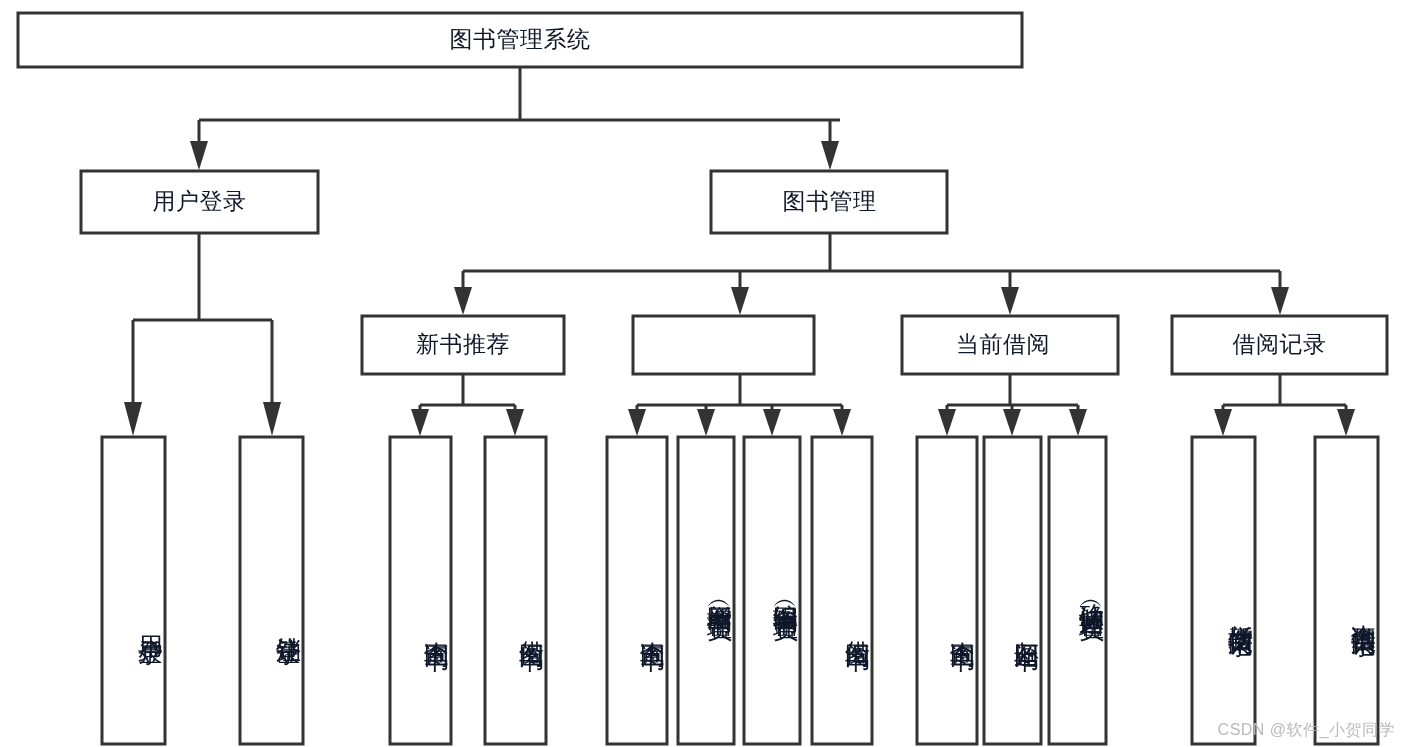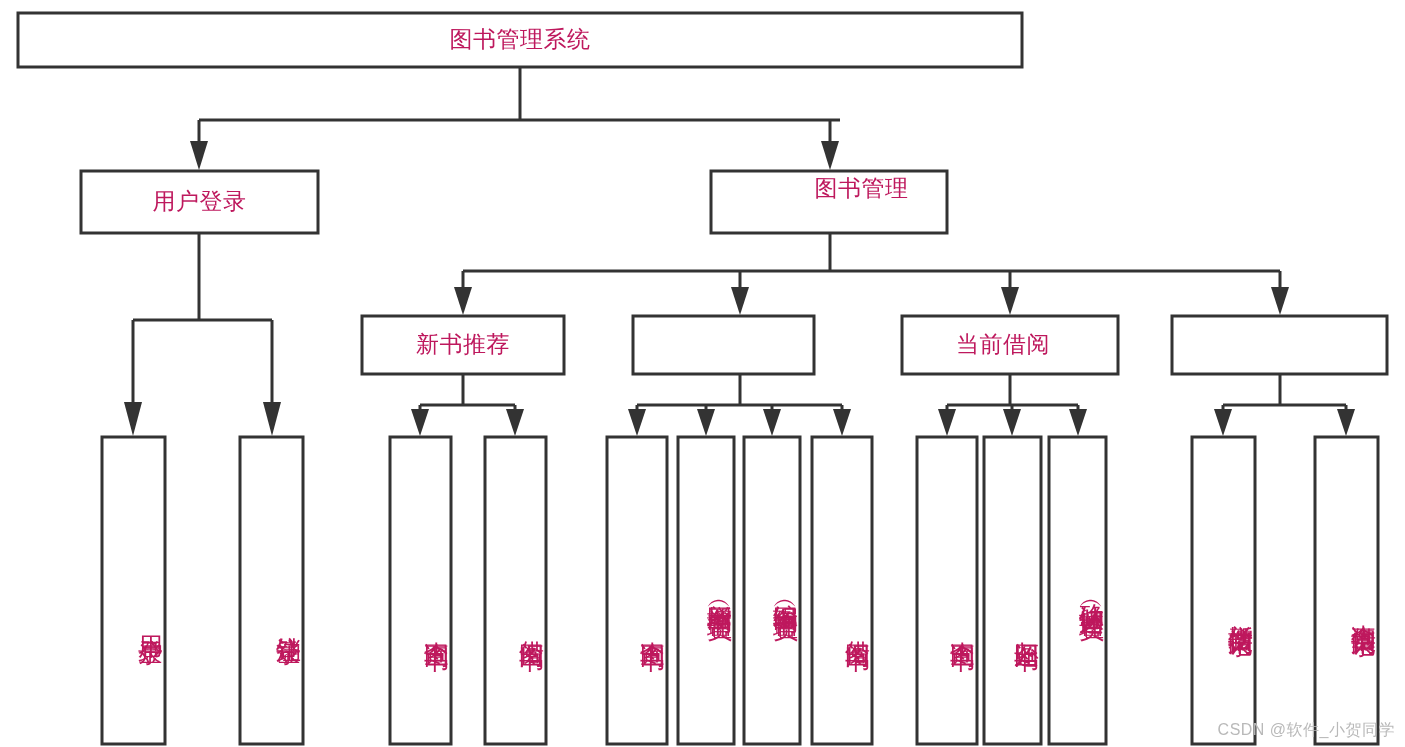--- a/index.html
+++ b/index.html
@@ -36,21 +36,21 @@
   }
   .arrow-head {
     fill: #333333;
     stroke: none;
   }
   .node-label {
     position: absolute;
     display: flex;
     align-items: center;
     justify-content: center;
-    color: #be185d;
+    color: #0f172a;
     font-family: "Liberation Sans", "DejaVu Sans", sans-serif;
     text-align: center;
     pointer-events: none;
     box-sizing: border-box;
   }
   .node-label.horizontal {
     font-size: 23px;
     line-height: 1.1;
     letter-spacing: 0.5px;
   }
@@ -170,24 +170,25 @@
     <path class="connector" d="M 1223 405 L 1223 412"></path>
     <path class="connector" d="M 1346 405 L 1346 412"></path>
     <polygon class="arrow-head" points="1214,409 1232,409 1223,436"></polygon>
     <polygon class="arrow-head" points="1337,409 1355,409 1346,436"></polygon>
 
   </svg>
 
   <div class="node-label horizontal" style="left:18px; top:13px; width:1004px; height:54px;">图书管理系统</div>
 
   <div class="node-label horizontal" style="left:81px; top:171px; width:237px; height:62px;">用户登录</div>
-  <div class="node-label horizontal" style="left:711px; top:158px; width:237px; height:62px;margin-left:32px;">图书管理</div>
+  <div class="node-label horizontal" style="left:711px; top:171px; width:237px; height:62px;">图书管理</div>
 
   <div class="node-label horizontal" style="left:362px; top:316px; width:202px; height:58px;">新书推荐</div>
   <div class="node-label horizontal" style="left:902px; top:316px; width:184px; height:58px;padding-left:18px;">当前借阅</div>
+  <div class="node-label horizontal" style="left:1172px; top:316px; width:215px; height:58px;">借阅记录</div>
 
   <div class="node-label vertical" style="left:102px; top:490px; width:63px; height:254px;">用户登录</div>
   <div class="node-label vertical" style="left:240px; top:490px; width:63px; height:254px;">注销登录</div>
 
   <div class="node-label vertical" style="left:390px; top:500px; width:61px; height:244px;">查询图书</div>
   <div class="node-label vertical" style="left:485px; top:500px; width:61px; height:244px;">借阅图书</div>
 
   <div class="node-label vertical" style="left:607px; top:500px; width:60px; height:244px;">查询图书</div>
   <div class="node-label vertical tall-start" style="left:678px; top:440px; width:56px; height:304px;">新增图书（管理员）</div>
   <div class="node-label vertical tall-start" style="left:744px; top:440px; width:56px; height:304px;">编辑图书（管理员）</div>

